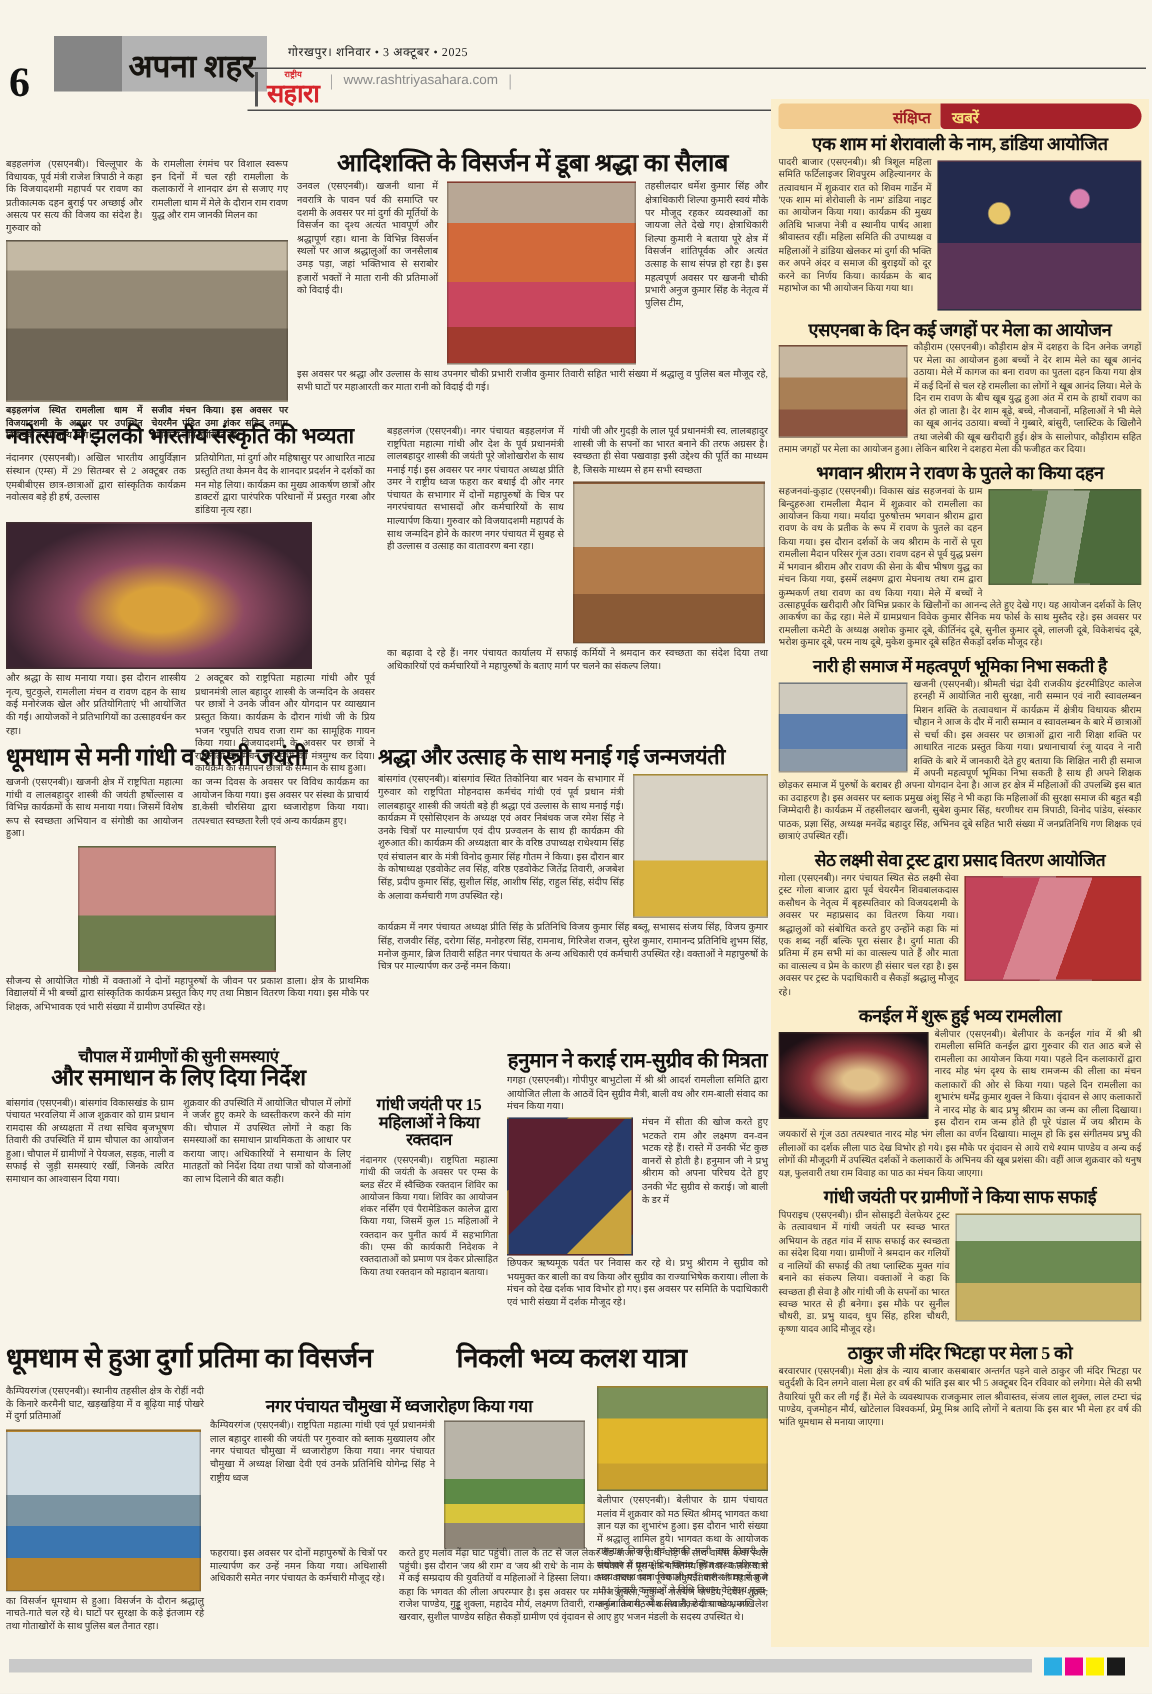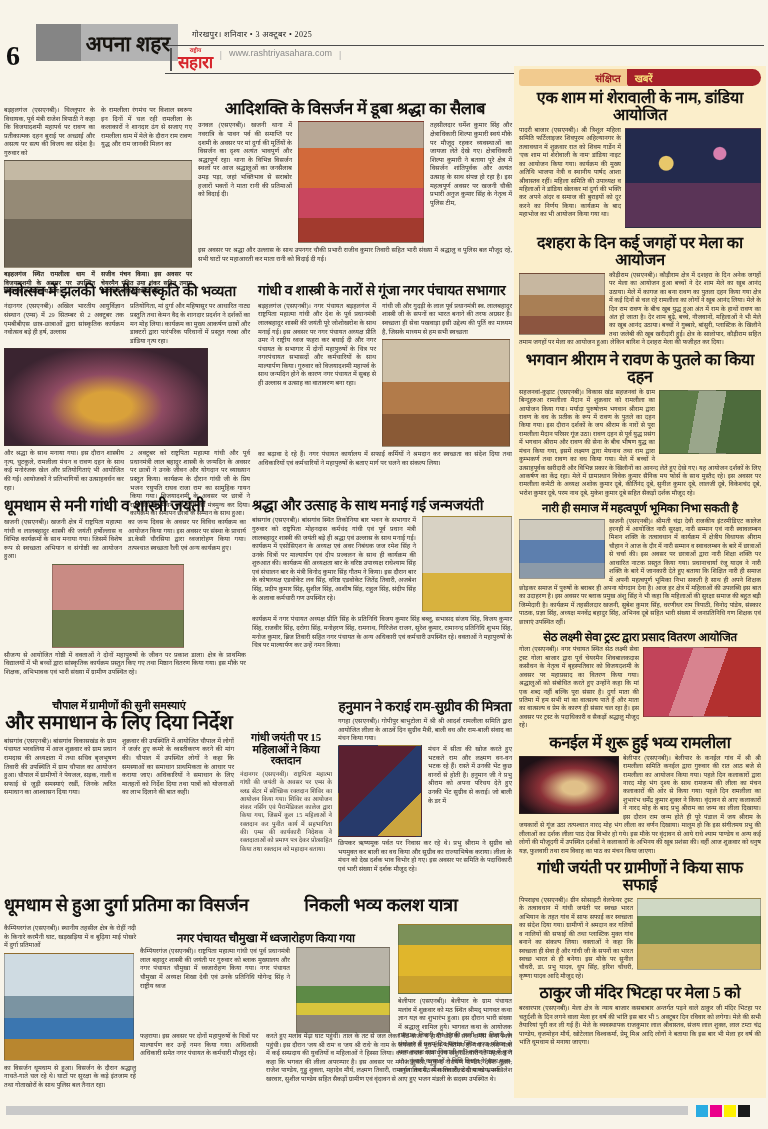--- a/index.html
+++ b/index.html
@@ -54,21 +54,21 @@
   .sidebar{position:absolute;left:514px;top:66px;width:252px;height:1032px;background:#fbeecb;
            box-sizing:border-box;padding:3px 5px;}
   .sb-head{display:flex;height:17px;margin-bottom:3px;font-family:"Liberation Sans",sans-serif;}
   .sb-head .lft{flex:0 0 42%;background:#f2cb8f;display:flex;align-items:center;justify-content:flex-end;
                 padding-right:6px;border-radius:3px 0 0 3px;}
   .sb-head .lft span{color:#9e1d22;font-size:10px;font-weight:700;margin-left:40px;}
   .sb-head .rgt{flex:1;background:#a6212a;border-radius:0 9px 9px 3px;display:flex;align-items:center;
                 padding-left:8px;}
   .sb-head .rgt span{color:#f7de79;font-size:10px;font-weight:700;}
   .sb-item{margin-bottom:4px;overflow:hidden;}
-  .sb-item .hl{text-align:center;font-size:16px;margin:1px 0 2px;}
+  .sb-item .hl{text-align:center;font-size:12px;margin:1px 0 2px;}
   .sb-item .p{font-size:6.3px;}
   .fl{float:left;margin:2px 4px 2px 0;}
   .fr{float:right;margin:2px 0 2px 4px;}
   
   .foot-bar{position:absolute;left:6px;top:1106px;width:682px;height:9px;background:#c9c9c9;}
   .sq{position:absolute;top:1105px;width:12px;height:12px;}
 </style>
 </head>
 <body>
 
@@ -121,21 +121,20 @@
       <div class="col">प्रतियोगिता, मां दुर्गा और महिषासुर पर आधारित नाट्य प्रस्तुति तथा केमन वैद के शानदार प्रदर्शन ने दर्शकों का मन मोह लिया। कार्यक्रम का मुख्य आकर्षण छात्रों और डाक्टरों द्वारा पारंपरिक परिधानों में प्रस्तुत गरबा और डांडिया नृत्य रहा।</div>
     </div>
     <div class="ph ph-stage" style="width:204px;height:98px;margin:3px 0;"></div>
     <div class="cols">
       <div class="col">और श्रद्धा के साथ मनाया गया। इस दौरान शास्त्रीय नृत्य, चुटकुले, रामलीला मंचन व रावण दहन के साथ कई मनोरंजक खेल और प्रतियोगिताएं भी आयोजित की गईं। आयोजकों ने प्रतिभागियों का उत्साहवर्धन कर रहा।</div>
       <div class="col">2 अक्टूबर को राष्ट्रपिता महात्मा गांधी और पूर्व प्रधानमंत्री लाल बहादुर शास्त्री के जन्मदिन के अवसर पर छात्रों ने उनके जीवन और योगदान पर व्याख्यान प्रस्तुत किया। कार्यक्रम के दौरान गांधी जी के प्रिय भजन 'रघुपति राघव राजा राम' का सामूहिक गायन किया गया। विजयादशमी के अवसर पर छात्रों ने रामलीला का मंचन कर सभी को मंत्रमुग्ध कर दिया। कार्यक्रम का समापन छात्रों के सम्मान के साथ हुआ।</div>
     </div>
   </div>
 
   <div class="art" style="left:258px;top:284px;width:254px;">
-    <div class="hl" style="font-size:14px;margin-bottom:3px;">गांधी व शास्त्री के नारों से गूंजा नगर पंचायत सभागार</div>
     <div class="cols">
       <div class="col" style="flex:0 0 118px;">बड़हलगंज (एसएनबी)। नगर पंचायत बड़हलगंज में राष्ट्रपिता महात्मा गांधी और देश के पूर्व प्रधानमंत्री लालबहादुर शास्त्री की जयंती पूरे जोशोखरोश के साथ मनाई गई। इस अवसर पर नगर पंचायत अध्यक्ष प्रीति उमर ने राष्ट्रीय ध्वज फहरा कर बधाई दी और नगर पंचायत के सभागार में दोनों महापुरुषों के चित्र पर नगरपंचायत सभासदों और कर्मचारियों के साथ माल्यार्पण किया। गुरुवार को विजयादशमी महापर्व के साथ जन्मदिन होने के कारण नगर पंचायत में सुबह से ही उल्लास व उत्साह का वातावरण बना रहा।</div>
       <div style="flex:1;">
         <div class="p">गांधी जी और गुदड़ी के लाल पूर्व प्रधानमंत्री स्व. लालबहादुर शास्त्री जी के सपनों का भारत बनाने की तरफ अग्रसर है। स्वच्छता ही सेवा पखवाड़ा इसी उद्देश्य की पूर्ति का माध्यम है, जिसके माध्यम से हम सभी स्वच्छता</div>
         <div class="ph ph-meet" style="width:128px;height:108px;margin-top:3px;"></div>
       </div>
     </div>
     <div class="p" style="margin-top:3px;">का बढ़ावा दे रहे हैं। नगर पंचायत कार्यालय में सफाई कर्मियों ने श्रमदान कर स्वच्छता का संदेश दिया तथा अधिकारियों एवं कर्मचारियों ने महापुरुषों के बताए मार्ग पर चलने का संकल्प लिया।</div>
   </div>
 
@@ -153,21 +152,21 @@
     <div class="hl" style="font-size:14.5px;margin-bottom:3px;">श्रद्धा और उत्साह के साथ मनाई गई जन्मजयंती</div>
     <div class="cols">
       <div class="col" style="flex:0 0 164px;">बांसगांव (एसएनबी)। बांसगांव स्थित तिकोनिया बार भवन के सभागार में गुरुवार को राष्ट्रपिता मोहनदास कर्मचंद गांधी एवं पूर्व प्रधान मंत्री लालबहादुर शास्त्री की जयंती बड़े ही श्रद्धा एवं उल्लास के साथ मनाई गई। कार्यक्रम में एसोसिएशन के अध्यक्ष एवं अवर निबंधक जज रमेश सिंह ने उनके चित्रों पर माल्यार्पण एवं दीप प्रज्वलन के साथ ही कार्यक्रम की शुरुआत की। कार्यक्रम की अध्यक्षता बार के वरिष्ठ उपाध्यक्ष राधेश्याम सिंह एवं संचालन बार के मंत्री विनोद कुमार सिंह गौतम ने किया। इस दौरान बार के कोषाध्यक्ष एडवोकेट लव सिंह, वरिष्ठ एडवोकेट जितेंद्र तिवारी, अजबेश सिंह, प्रदीप कुमार सिंह, सुशील सिंह, आशीष सिंह, राहुल सिंह, संदीप सिंह के अलावा कर्मचारी गण उपस्थित रहे।</div>
       <div class="ph ph-hall" style="flex:0 0 90px;height:96px;"></div>
     </div>
     <div class="p" style="margin-top:3px;">कार्यक्रम में नगर पंचायत अध्यक्ष प्रीति सिंह के प्रतिनिधि विजय कुमार सिंह बब्लू, सभासद संजय सिंह, विजय कुमार सिंह, राजवीर सिंह, दरोगा सिंह, मनोहरण सिंह, रामनाथ, गिरिजेश राजन, सुरेश कुमार, रामानन्द प्रतिनिधि शुभम सिंह, मनोज कुमार, ब्रिज तिवारी सहित नगर पंचायत के अन्य अधिकारी एवं कर्मचारी उपस्थित रहे। वक्ताओं ने महापुरुषों के चित्र पर माल्यार्पण कर उन्हें नमन किया।</div>
   </div>
 
   <div class="art" style="left:4px;top:700px;width:230px;">
     <div class="hl c" style="font-size:11px;">चौपाल में ग्रामीणों की सुनी समस्याएं</div>
-    <div class="hl c" style="font-size:20px;margin-bottom:4px;">और समाधान के लिए दिया निर्देश</div>
+    <div class="hl c" style="font-size:15px;margin-bottom:4px;">और समाधान के लिए दिया निर्देश</div>
     <div class="cols">
       <div class="col">बांसगांव (एसएनबी)। बांसगांव विकासखंड के ग्राम पंचायत भरवलिया में आज शुक्रवार को ग्राम प्रधान रामदास की अध्यक्षता में तथा सचिव बृजभूषण तिवारी की उपस्थिति में ग्राम चौपाल का आयोजन हुआ। चौपाल में ग्रामीणों ने पेयजल, सड़क, नाली व सफाई से जुड़ी समस्याएं रखीं, जिनके त्वरित समाधान का आश्वासन दिया गया।</div>
       <div class="col">शुक्रवार की उपस्थिति में आयोजित चौपाल में लोगों ने जर्जर हुए कमरे के ध्वस्तीकरण करने की मांग की। चौपाल में उपस्थित लोगों ने कहा कि समस्याओं का समाधान प्राथमिकता के आधार पर कराया जाए। अधिकारियों ने समाधान के लिए मातहतों को निर्देश दिया तथा पात्रों को योजनाओं का लाभ दिलाने की बात कही।</div>
     </div>
   </div>
 
   <div class="art" style="left:240px;top:700px;width:92px;margin-top:32px;">
     <div class="hl c" style="font-size:11px;">गांधी जयंती पर 15</div>
     <div class="hl c" style="font-size:11px;margin-bottom:3px;">महिलाओं ने किया रक्तदान</div>
     <div class="p" style="font-size:6.2px;">नंदानगर (एसएनबी)। राष्ट्रपिता महात्मा गांधी की जयंती के अवसर पर एम्स के ब्लड सेंटर में स्वैच्छिक रक्तदान शिविर का आयोजन किया गया। शिविर का आयोजन शंकर नर्सिंग एवं पैरामेडिकल कालेज द्वारा किया गया, जिसमें कुल 15 महिलाओं ने रक्तदान कर पुनीत कार्य में सहभागिता की। एम्स की कार्यकारी निदेशक ने रक्तदाताओं को प्रमाण पत्र देकर प्रोत्साहित किया तथा रक्तदान को महादान बताया।</div>
@@ -224,21 +223,21 @@
       </div>
     </div>
 
     <div class="sb-item">
       <div class="hl">एक शाम मां शेरावाली के नाम, डांडिया आयोजित</div>
       <div class="ph ph-night fr" style="width:136px;height:100px;"></div>
       <div class="p">पादरी बाजार (एसएनबी)। श्री त्रिशूल महिला समिति फर्टिलाइजर शिवपुरम अहिल्यानगर के तत्वावधान में शुक्रवार रात को शिवम गार्डेन में 'एक शाम मां शेरोवाली के नाम' डांडिया नाइट का आयोजन किया गया। कार्यक्रम की मुख्य अतिथि भाजपा नेत्री व स्थानीय पार्षद आशा श्रीवास्तव रहीं। महिला समिति की उपाध्यक्ष व महिलाओं ने डांडिया खेलकर मां दुर्गा की भक्ति कर अपने अंदर व समाज की बुराइयों को दूर करने का निर्णय किया। कार्यक्रम के बाद महाभोज का भी आयोजन किया गया था।</div>
     </div>
 
     <div class="sb-item">
-      <div class="hl">दशहरा के दिन कई जगहों पर मेला का आयोजन</div>
+      <div class="hl">एसएनबा के दिन कई जगहों पर मेला का आयोजन</div>
       <div class="ph ph-mela fl" style="width:86px;height:62px;"></div>
       <div class="p">कौड़ीराम (एसएनबी)। कौड़ीराम क्षेत्र में दशहरा के दिन अनेक जगहों पर मेला का आयोजन हुआ बच्चों ने देर शाम मेले का खूब आनंद उठाया। मेले में कागज का बना रावण का पुतला दहन किया गया क्षेत्र में कई दिनों से चल रहे रामलीला का लोगों ने खूब आनंद लिया। मेले के दिन राम रावण के बीच खूब युद्ध हुआ अंत में राम के हाथों रावण का अंत हो जाता है। देर शाम बूढ़े, बच्चे, नौजवानों, महिलाओं ने भी मेले का खूब आनंद उठाया। बच्चों ने गुब्बारे, बांसुरी, प्लास्टिक के खिलौने तथा जलेबी की खूब खरीदारी हुई। क्षेत्र के सालोपार, कौड़ीराम सहित तमाम जगहों पर मेला का आयोजन हुआ। लेकिन बारिश ने दशहरा मेला की फजीहत कर दिया।</div>
     </div>
 
     <div class="sb-item">
       <div class="hl">भगवान श्रीराम ने रावण के पुतले का किया दहन</div>
       <div class="ph ph-green fr" style="width:102px;height:64px;"></div>
       <div class="p">सहजनवां-कुड़ाट (एसएनबी)। विकास खंड सहजनवां के ग्राम बिन्दुहरुआ रामलीला मैदान में शुक्रवार को रामलीला का आयोजन किया गया। मर्यादा पुरुषोत्तम भगवान श्रीराम द्वारा रावण के वध के प्रतीक के रूप में रावण के पुतले का दहन किया गया। इस दौरान दर्शकों के जय श्रीराम के नारों से पूरा रामलीला मैदान परिसर गूंज उठा। रावण दहन से पूर्व युद्ध प्रसंग में भगवान श्रीराम और रावण की सेना के बीच भीषण युद्ध का मंचन किया गया, इसमें लक्ष्मण द्वारा मेघनाथ तथा राम द्वारा कुम्भकर्ण तथा रावण का वध किया गया। मेले में बच्चों ने उत्साहपूर्वक खरीदारी और विभिन्न प्रकार के खिलौनों का आनन्द लेते हुए देखे गए। यह आयोजन दर्शकों के लिए आकर्षण का केंद्र रहा। मेले में ग्रामप्रधान विवेक कुमार सैनिक मय फोर्स के साथ मुस्तैद रहे। इस अवसर पर रामलीला कमेटी के अध्यक्ष अशोक कुमार दूबे, कीर्तिनंद दूबे, सुनील कुमार दूबे, लालजी दूबे, विकेशचंद दूबे, भरोश कुमार दूबे, परम नाथ दूबे, मुकेश कुमार दूबे सहित सैकड़ों दर्शक मौजूद रहे।</div>
     </div>
 

